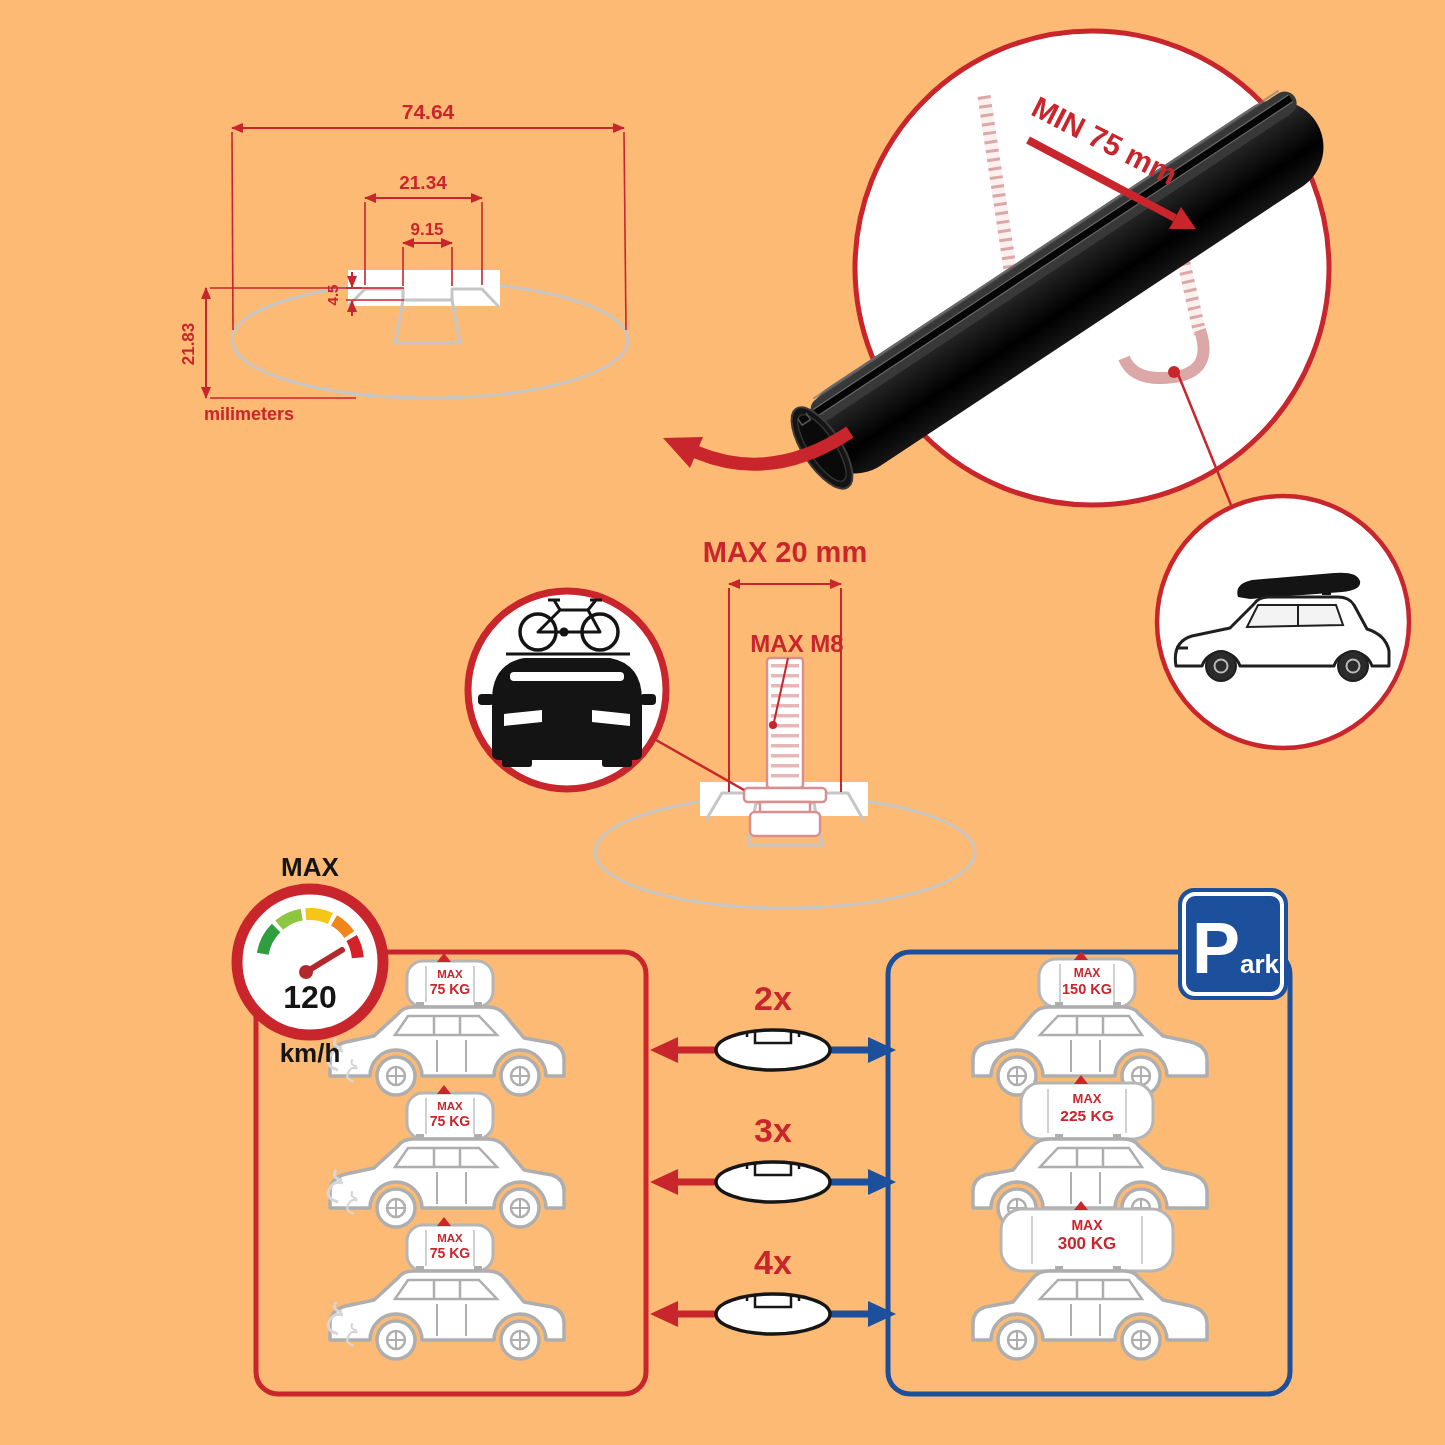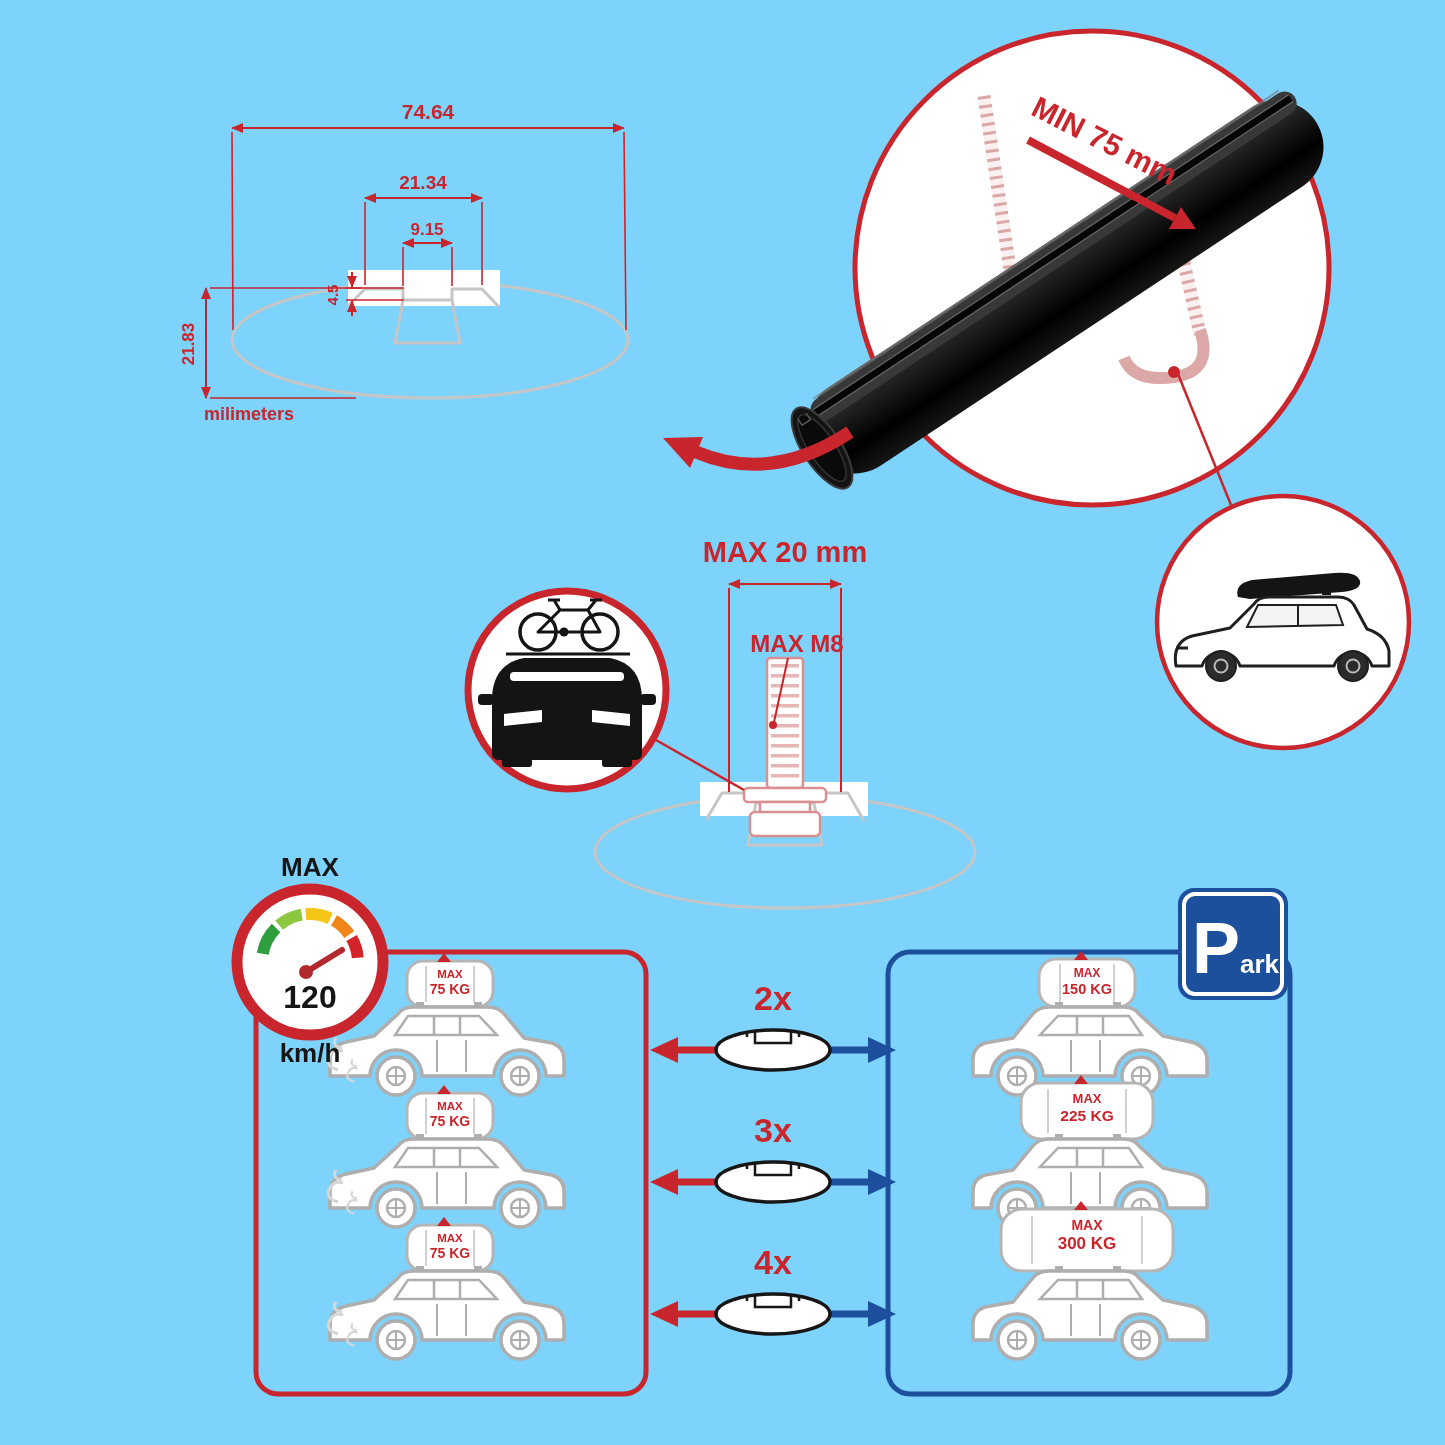--- a/index.html
+++ b/index.html
@@ -1,16 +1,16 @@
 <!DOCTYPE html>
 <html><head>
 <meta charset="utf-8">
 <style>
   html,body{margin:0;padding:0;background:#ffffff;}
-  .stage{position:relative;width:1445px;height:1445px;background:#7dd3fc;overflow:hidden;}
+  .stage{position:relative;width:1445px;height:1445px;background:#fdba74;overflow:hidden;}
   .stage svg{position:absolute;left:0;top:0;}
   svg text{font-family:"Liberation Sans", sans-serif;}
   .red-t{fill:#c9252c;font-weight:700;}
   .blk-t{fill:#151515;font-weight:700;}
   .bag-t{fill:#c9252c;font-weight:700;}
   .white-t{fill:#ffffff;font-weight:700;}
 </style>
 </head>
 <body>
 

